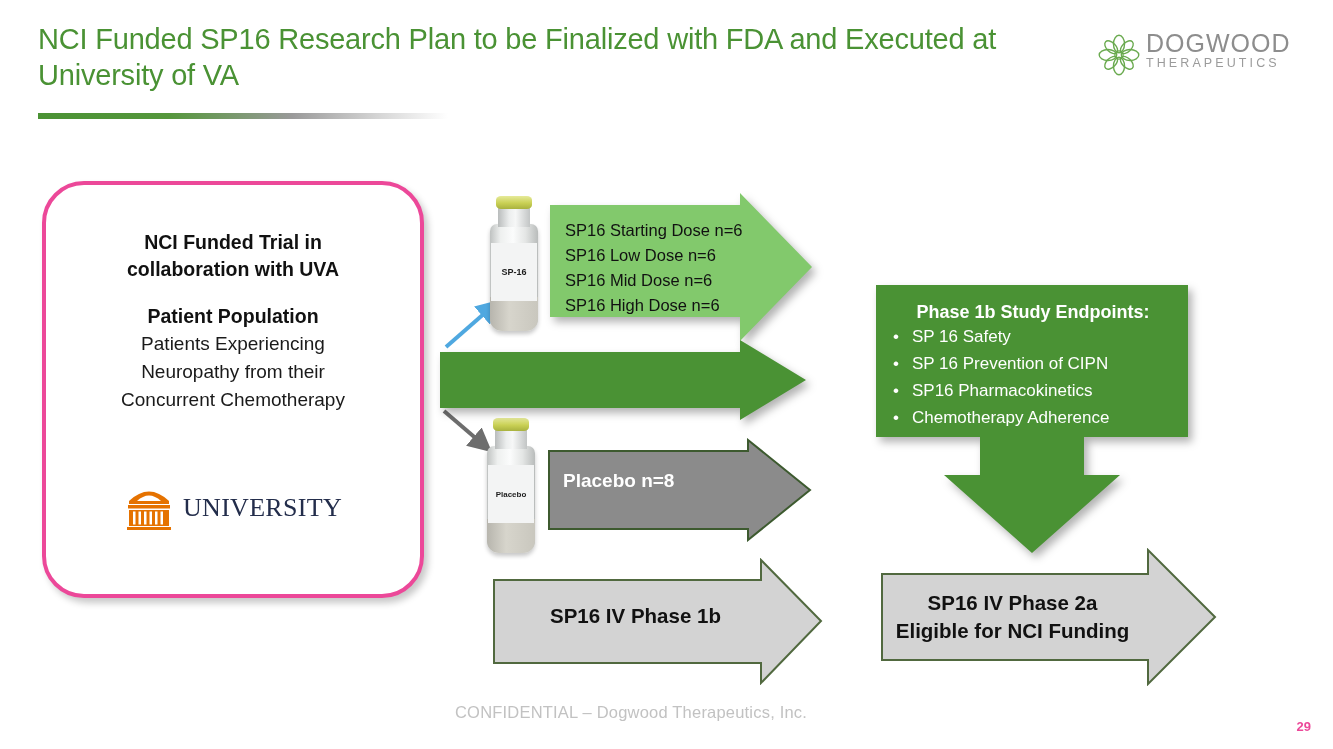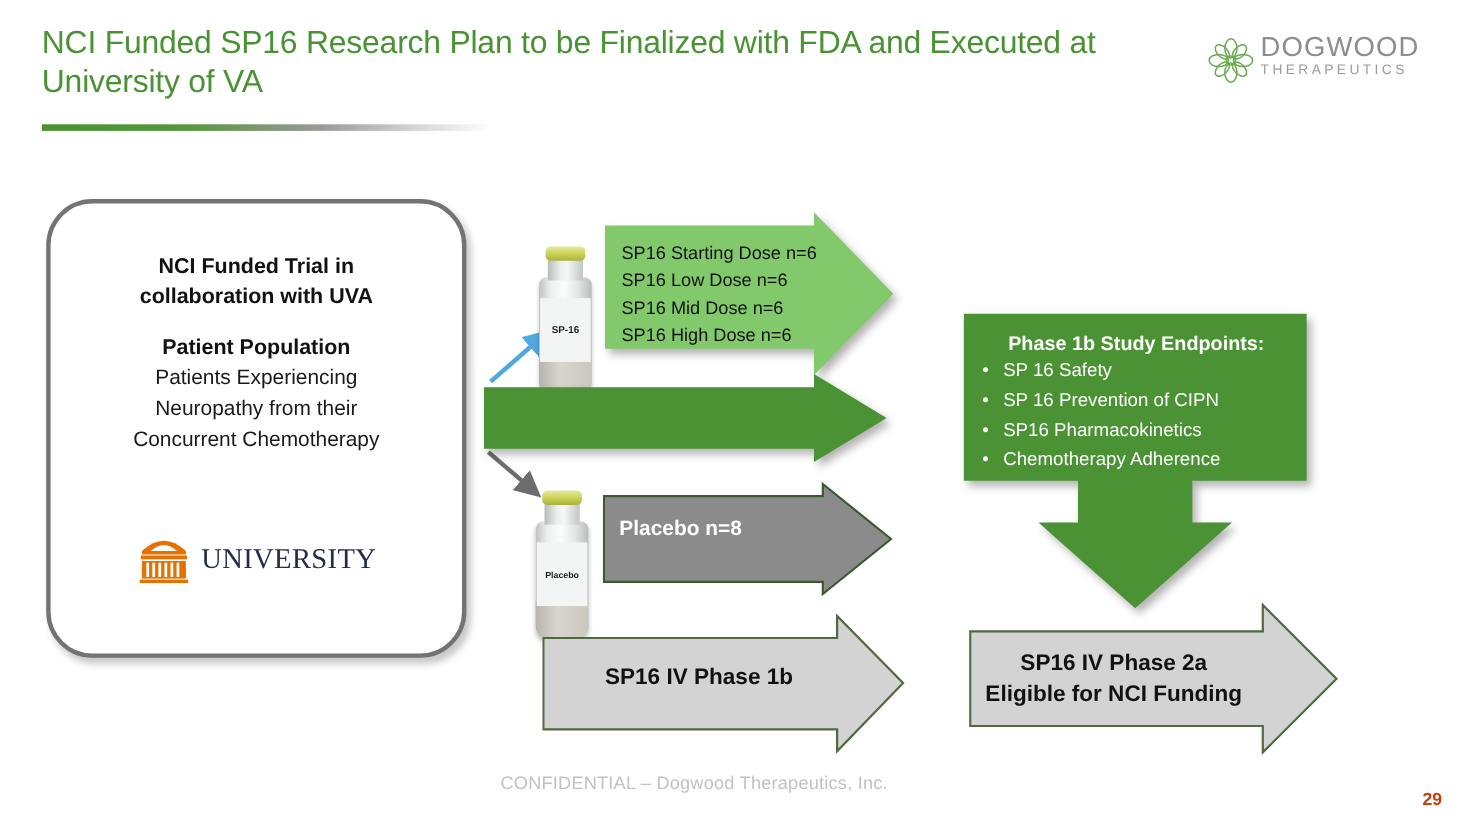--- a/index.html
+++ b/index.html
@@ -17,37 +17,37 @@
 
   
   .logo{position:absolute;left:1096px;top:30px;width:215px;height:52px;}
   .logo-mark{position:absolute;left:0;top:2px;width:46px;height:46px;}
   .logo-txt{position:absolute;left:50px;top:0px;}
   .logo-name{font-size:25px;letter-spacing:1.0px;color:#8d8d8d;line-height:26px;}
   .logo-sub{font-size:12.5px;letter-spacing:3.1px;color:#9b9b9b;line-height:15px;}
 
   
   .leftbox{position:absolute;left:42px;top:181px;width:374px;height:409px;
-           border:4px solid #737373;border-radius:42px;background:#fff;
+           border:4px solid #ec4899;border-radius:42px;background:#fff;
            box-shadow:4px 5px 7px rgba(0,0,0,.22);}
   .lb-inner{position:absolute;left:0;right:0;top:44px;text-align:center;color:#111;}
   .lb-b{font-size:19.5px;font-weight:bold;line-height:27px;}
   .lb-gap{height:20px;}
   .lb-n{font-size:19px;line-height:28px;color:#1a1a1a;}
 
   
   .uva{position:absolute;left:0;right:0;top:299px;display:flex;justify-content:center;align-items:center;gap:9px;}
   .uva-mark{width:50px;height:48px;}
   .uva-word{font-family:"Liberation Serif","DejaVu Serif",serif;color:#232D4B;text-align:left;}
   .uva-l1{font-size:26px;letter-spacing:.3px;line-height:24px;}
   .uva-l2{font-size:26px;letter-spacing:.3px;line-height:26px;}
   .uva-of{font-size:13px;font-style:italic;}
 
   
-  .vial{position:absolute;width:62px;height:138px;margin-top:28px;}
+  .vial{position:absolute;width:62px;height:138px;}
   .v-cap{position:absolute;left:13px;top:0;width:36px;height:13px;border-radius:5px/4px;
          background:linear-gradient(to bottom,#e6ea9a,#c9d054 55%,#a9b23f);}
   .v-neck{position:absolute;left:15px;top:11px;width:32px;height:20px;
           background:linear-gradient(to right,#b9bcbc,#eceeee 35%,#f6f7f7 55%,#c2c5c5);}
   .v-body{position:absolute;left:7px;top:28px;width:48px;height:107px;border-radius:7px 7px 12px 12px;
           background:linear-gradient(to right,#bfc2c1 0%,#eef0ef 22%,#fbfcfc 48%,#e4e6e5 74%,#b9bcbb 100%);
           box-shadow:0 3px 4px rgba(0,0,0,.22);}
   .v-fluid{position:absolute;left:7px;bottom:3px;width:48px;height:34px;border-radius:0 0 12px 12px;
            background:linear-gradient(to right,#b7b5ad,#d7d5cc 40%,#c9c7be);}
   .v-label{position:absolute;left:8px;top:47px;width:46px;height:58px;background:#f3f4f4;
@@ -56,21 +56,21 @@
   .v-label.small{font-size:8px;}
 
   
   .ar{position:absolute;}
   .ar-lbl{position:absolute;z-index:4;}
 
   .sh{filter:drop-shadow(4px 5px 4px rgba(0,0,0,.30));}
 
   
   .foot{position:absolute;left:455px;top:703px;font-size:16.5px;color:#c2c2c2;letter-spacing:.2px;}
-  .pnum{position:absolute;right:22px;top:719px;font-size:16px;font-weight:bold;color:#c2410c;}
+  .pnum{position:absolute;right:22px;top:719px;font-size:13px;font-weight:bold;color:#ec4899;}
 
   .txt-dose{font-size:16.5px;line-height:25px;color:#111;margin-top:16px;}
   .txt-base{font-size:21px;color:#fff;}
   .txt-plac{font-size:19px;font-weight:bold;color:#fff;}
   .txt-p1b{font-size:20.5px;font-weight:bold;color:#111;}
   .ep-h{font-size:18px;font-weight:bold;color:#fff;}
   .ep-li{font-size:17px;color:#fff;line-height:27px;}
 </style>
 </head>
 <body>

